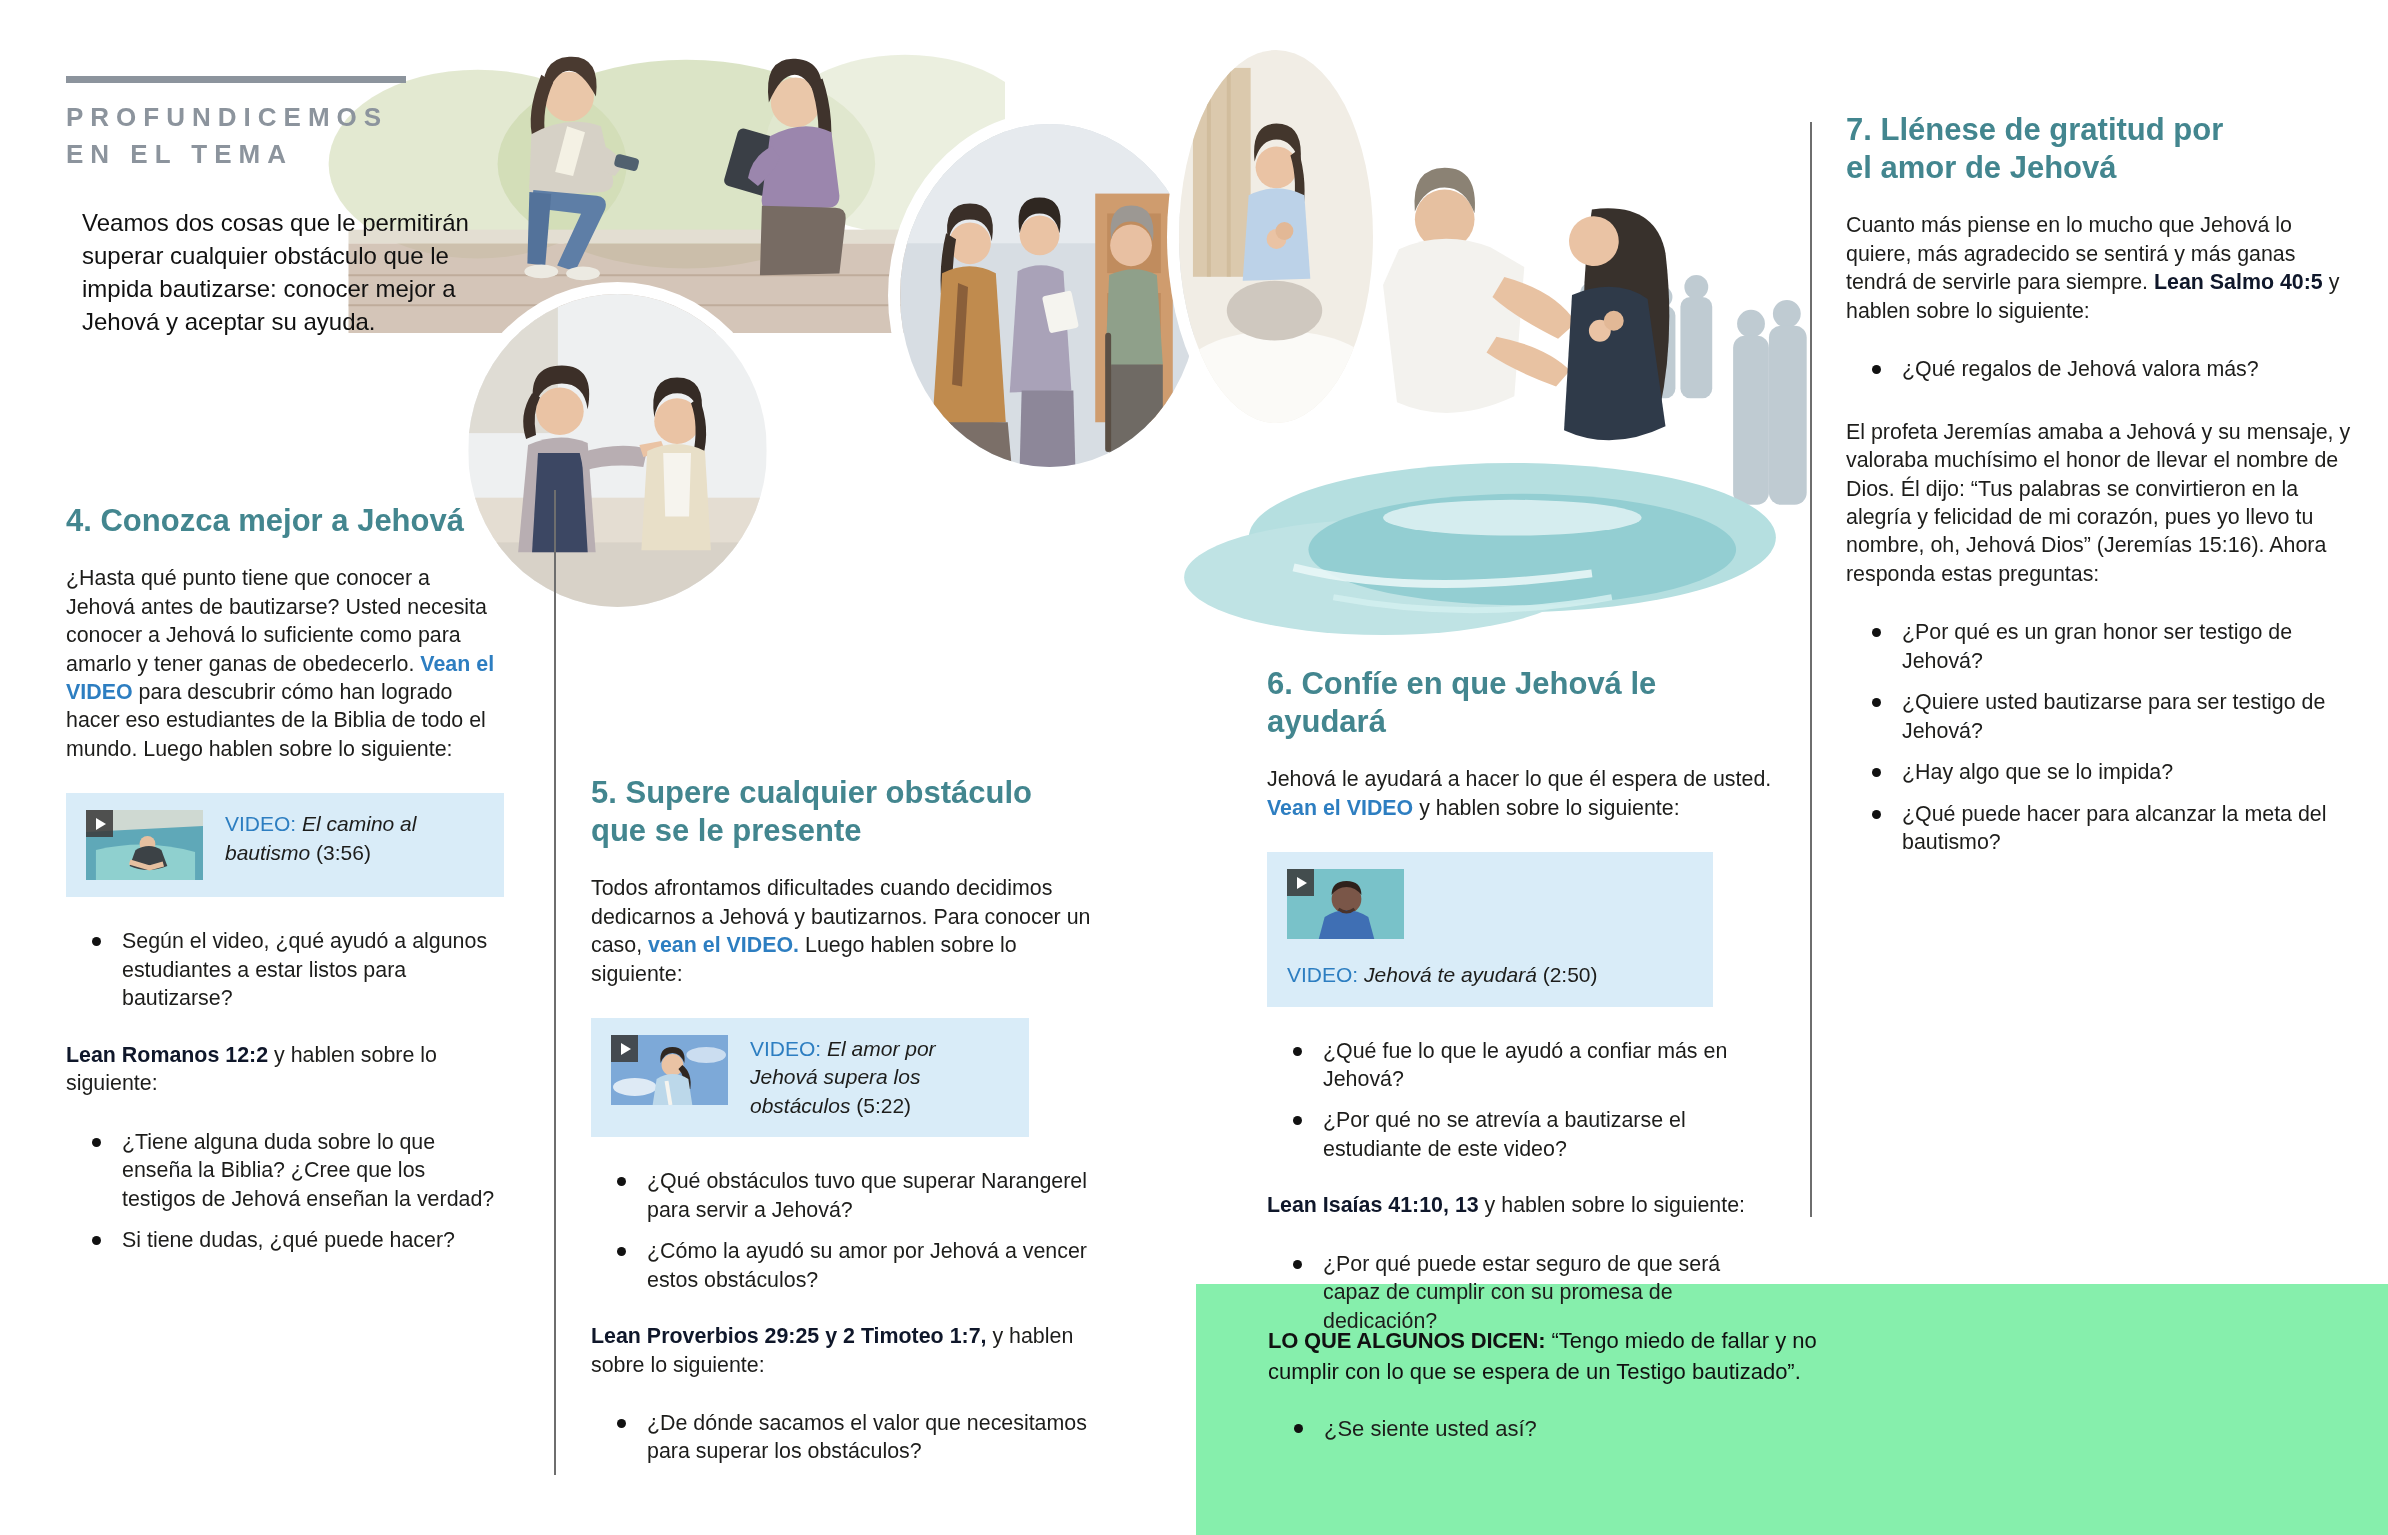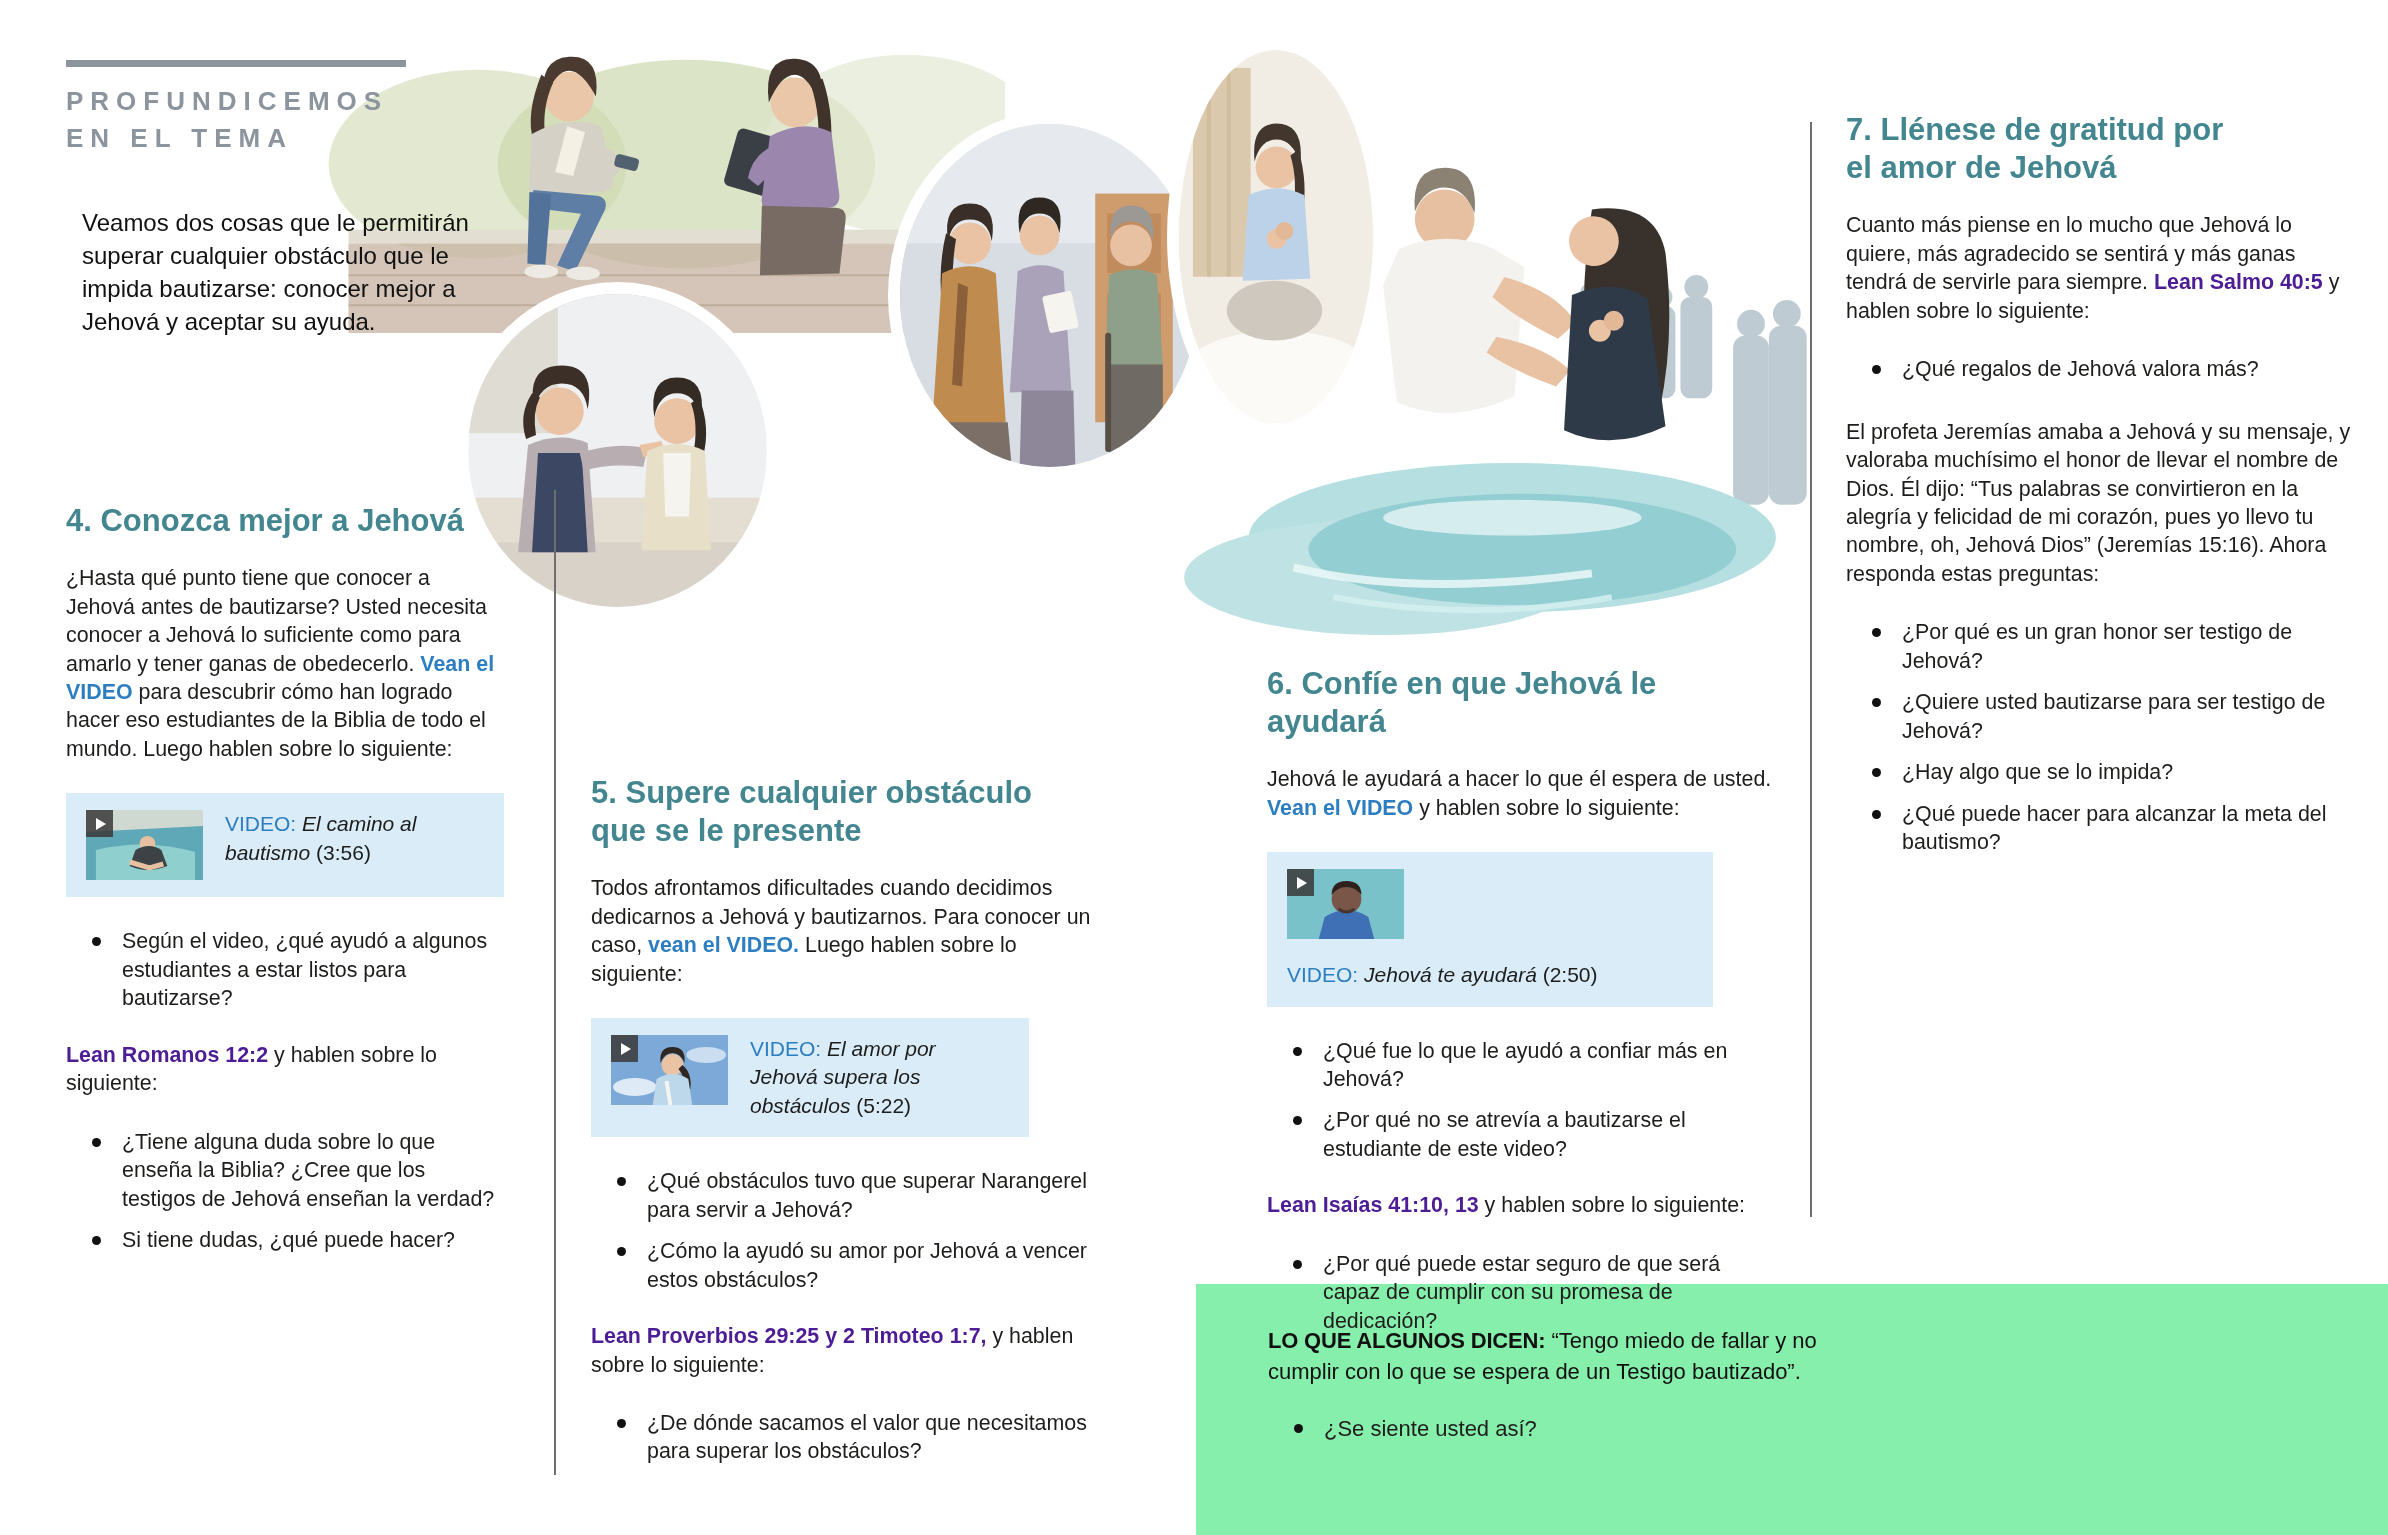--- a/index.html
+++ b/index.html
@@ -6,21 +6,21 @@
   .canvas{position:relative;width:2388px;height:1535px;background:#ffffff;overflow:hidden;
           font-family:"Liberation Sans",sans-serif;color:#1d1d1b;}
   
   .kicker-bar{width:340px;height:7px;background:#8c949d;}
   .kicker{margin:16px 0 0 0;font-size:26px;font-weight:700;letter-spacing:7px;
           line-height:1.42;color:#8c949d;}
   .intro{font-size:24px;line-height:1.37;color:#111;margin:16px;}
   .sec-h{margin:0 0 24px 0;font-size:31px;line-height:1.23;font-weight:700;color:#43868f;}
   .body-p{margin:0;font-size:21.4px;line-height:1.33;}
   .bluelink{color:#2d7ec1;font-weight:700;text-decoration:none;cursor:pointer;}
-  .teallink{color:#4c1d95;font-weight:700;text-decoration:none;cursor:pointer;}
+  .teallink{color:#0f172a;font-weight:700;text-decoration:none;cursor:pointer;}
   .leadin{margin:28px 0 0 0;font-size:21.4px;line-height:1.33;}
   ul.bullets{list-style:none;margin:30px 0 0 0;padding:0;}
   ul.bullets li{position:relative;padding-left:56px;margin-bottom:13px;
                 font-size:21.4px;line-height:1.33;}
   ul.bullets li::before{content:"";position:absolute;left:26px;top:10px;width:9px;height:9px;
                 border-radius:50%;background:#111;}
   
   .videobox{margin-top:30px;background:#d9ecf8;padding:17px 20px;display:flex;gap:22px;
             align-items:flex-start;cursor:pointer;}
   .thumb{position:relative;width:117px;height:70px;flex:0 0 auto;overflow:hidden;}
@@ -203,21 +203,21 @@
           <circle cx="462" cy="222" r="10" fill="#e2b896"></circle>
         </g>
         <ellipse cx="360" cy="420" rx="130" ry="18" fill="#ddf1f2" opacity="0.9"></ellipse>
       </svg>
     </div>
   </div>
 
   <div class="divider" style="left:554px;top:490px;height:985px;"></div>
   <div class="divider" style="left:1810px;top:122px;height:1095px;"></div>
 
-  <div class="abs textlayer" style="left:66px;top:60px;width:398px;">
+  <div class="abs textlayer" style="left:66px;top:76px;width:398px;">
     <div class="kicker-bar"></div>
     <h2 class="kicker"><span>PROFUNDICEMOS</span><br><span>EN EL TEMA</span></h2>
   </div>
   <p class="intro abs textlayer" style="left:66px;top:191px;width:388px;">Veamos dos cosas que le permitirán superar cualquier obstáculo que le impida bautizarse: conocer mejor a Jehová y aceptar su ayuda.</p>
 
   <section class="abs textlayer" style="left:66px;top:502px;width:438px;">
     <h3 class="sec-h">4. Conozca mejor a Jehová</h3>
     <p class="body-p"><span>¿Hasta qué punto tiene que conocer a Jehová antes de bautizarse? Usted necesita conocer a Jehová lo suficiente como para amarlo y tener ganas de obedecerlo. </span><a class="bluelink">Vean el VIDEO</a><span> para descubrir cómo han logrado hacer eso estudiantes de la Biblia de todo el mundo. Luego hablen sobre lo siguiente:</span></p>
     <div class="videobox">
       <div class="thumb">

